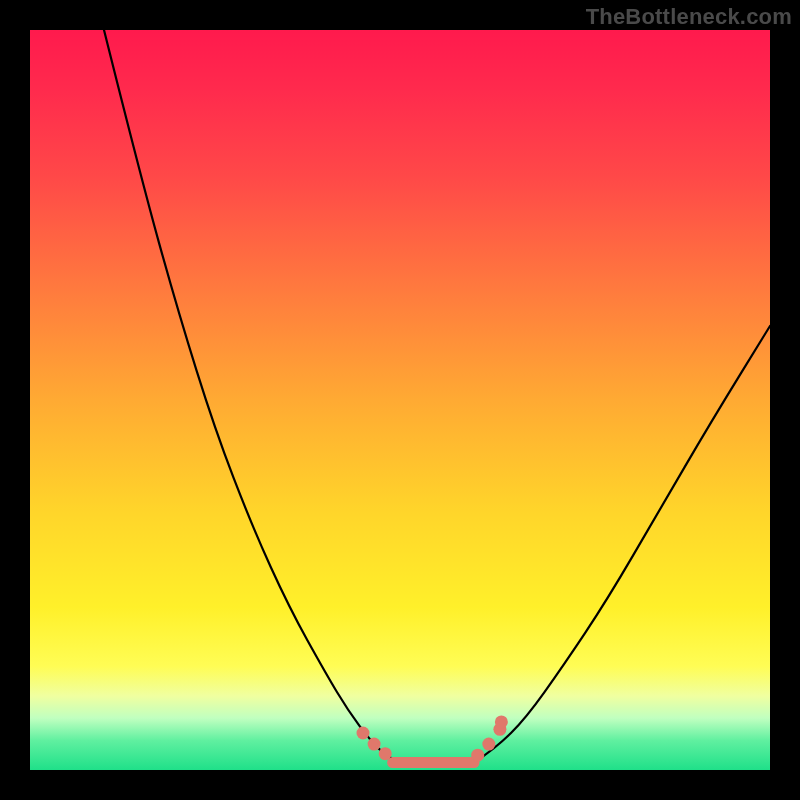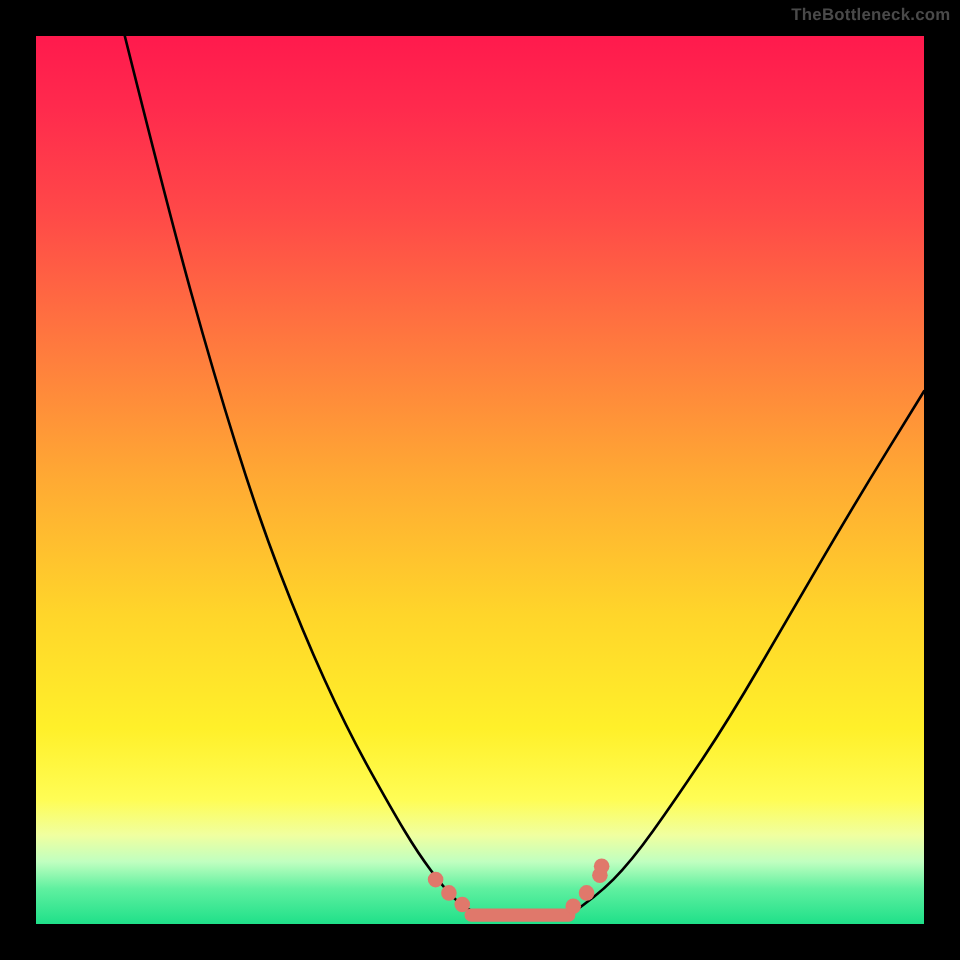--- a/index.html
+++ b/index.html
@@ -29,21 +29,21 @@
       #c0ffc0 93%,
       #60f0a0 96%,
       #1fe089 100%
     );
   }
   .watermark {
     position: absolute;
     top: 4px;
     right: 8px;
     font-family: Arial, Helvetica, sans-serif;
-    font-size: 14px;
+    font-size: 22px;
     font-weight: 600;
     color: #4a4a4a;
     letter-spacing: 0.2px;
     user-select: none;
   }
   svg.plot {
     position: absolute;
     left: 0;
     top: 0;
     width: 740px;

